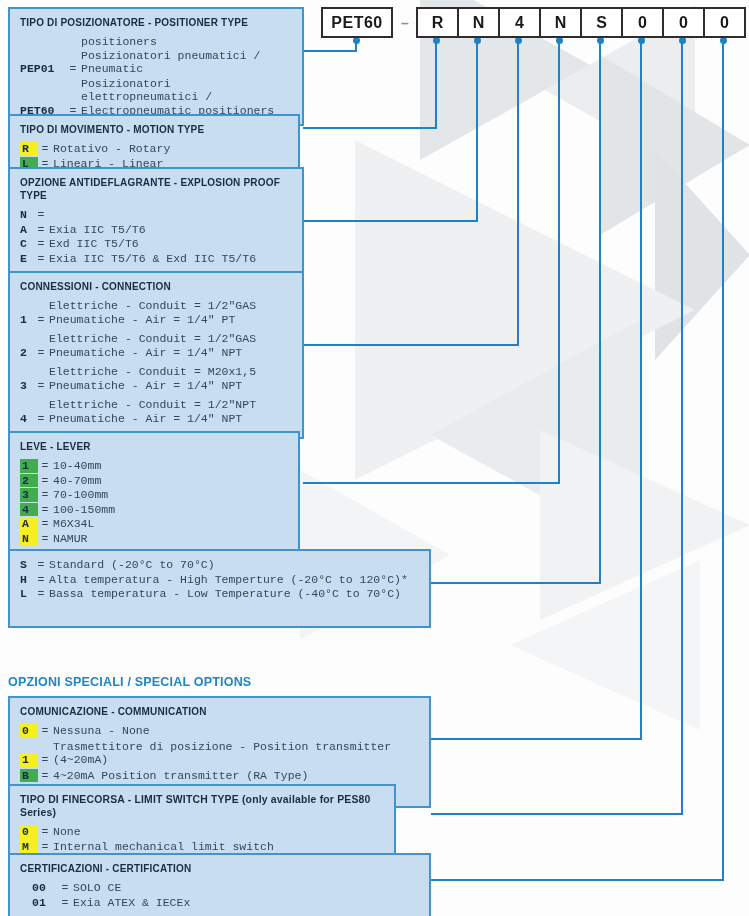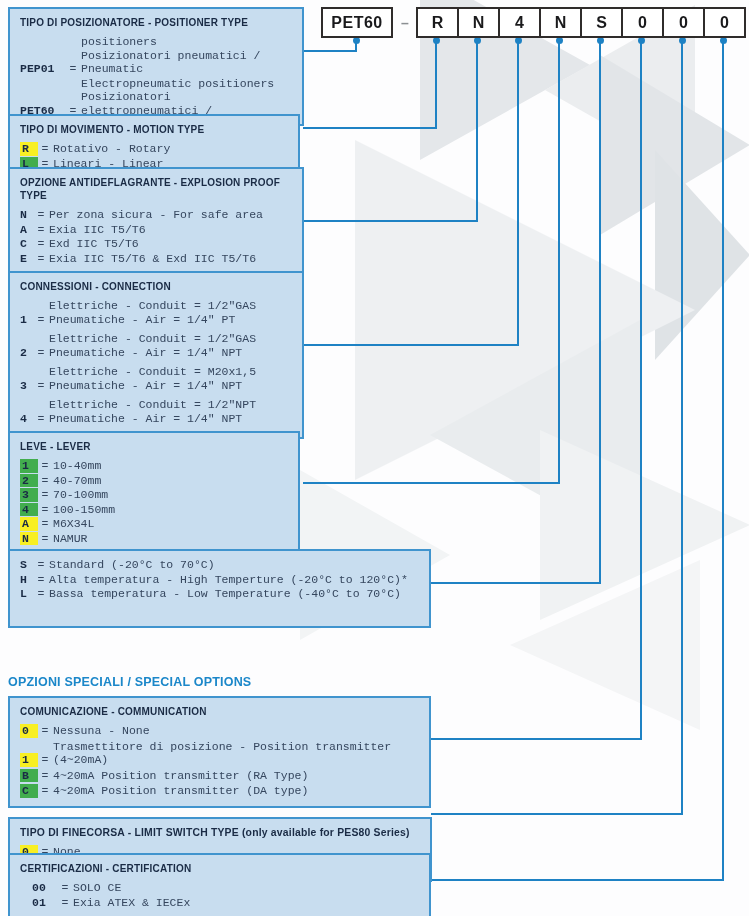--- a/index.html
+++ b/index.html
@@ -134,22 +134,22 @@
           <span class="eq">=</span>
           <span class="txt">
             <div>positioners</div>
             <div>Posizionatori pneumatici / Pneumatic</div>
           </span>
         </div>
         <div class="opt">
           <span class="code">PET60</span>
           <span class="eq">=</span>
           <span class="txt">
+            <div>Posizionatori elettropneumatici /</div>
             <div>Electropneumatic positioners</div>
-            <div>Posizionatori elettropneumatici /</div>
           </span>
         </div>
       </div>
   </section>
 
   <section class="obox" style="top:114px;width:292px;min-height:60px;">
     <h3 class="btitle">TIPO DI MOVIMENTO - MOTION TYPE</h3>
     <div class="opts">
         <div class="opt">
           <span class="code badge-yellow">R</span>
@@ -167,23 +167,20 @@
         </div>
       </div>
   </section>
 
   <section class="obox" style="top:167px;width:296px;min-height:93px;">
     <h3 class="btitle">OPZIONE ANTIDEFLAGRANTE - EXPLOSION PROOF TYPE</h3>
     <div class="opts">
         <div class="opt">
           <span class="code">N</span>
           <span class="eq">=</span>
-          <span class="txt">
-            <div>Per zona sicura - For safe area</div>
-          </span>
         </div>
         <div class="opt">
           <span class="code">A</span>
           <span class="eq">=</span>
           <span class="txt">
             <div>Exia IIC T5/T6</div>
           </span>
         </div>
         <div class="opt">
           <span class="code">C</span>
@@ -343,21 +340,21 @@
         <div class="opt">
           <span class="code badge-green">C</span>
           <span class="eq">=</span>
           <span class="txt">
             <div>4~20mA Position transmitter (DA type)</div>
           </span>
         </div>
       </div>
   </section>
 
-  <section class="obox tight" style="top:817px;width:424px;min-height:57px;">
+  <section class="obox tight" style="top:784px;width:388px;min-height:57px;">
     <h3 class="btitle">TIPO DI FINECORSA - LIMIT SWITCH TYPE (only available for PES80 Series)</h3>
     <div class="opts">
         <div class="opt">
           <span class="code badge-yellow">0</span>
           <span class="eq">=</span>
           <span class="txt">
             <div>None</div>
           </span>
         </div>
         <div class="opt">

